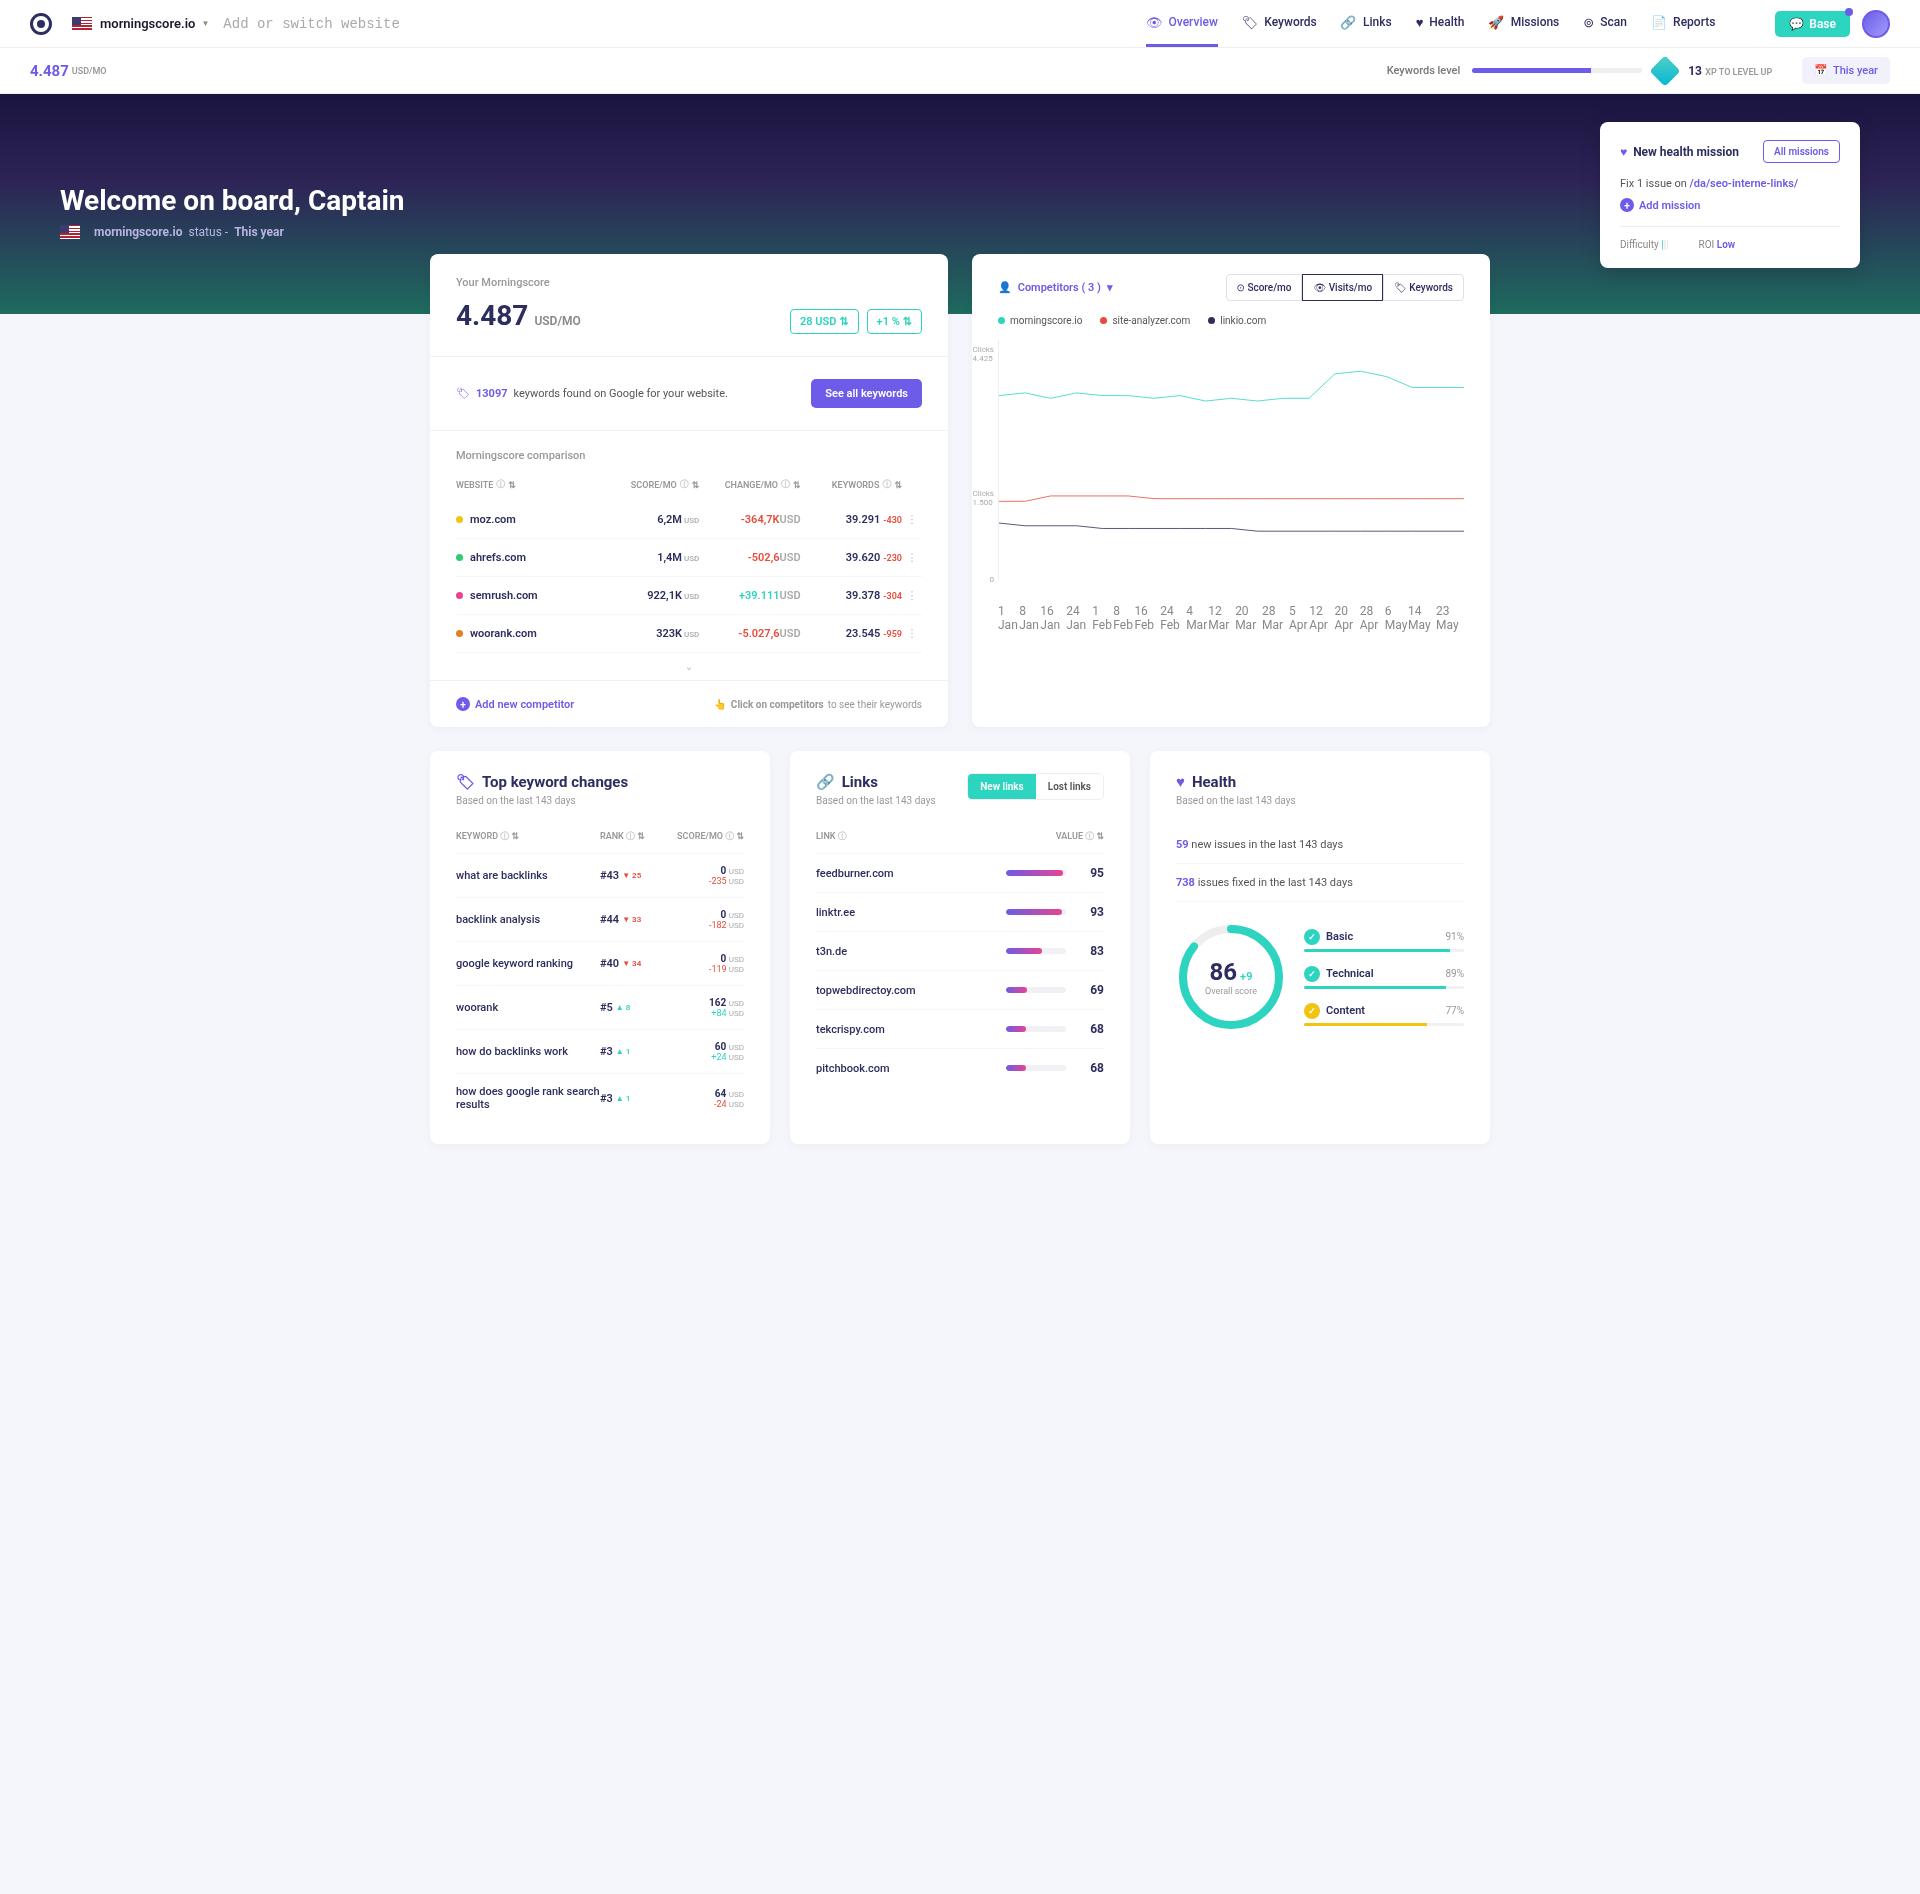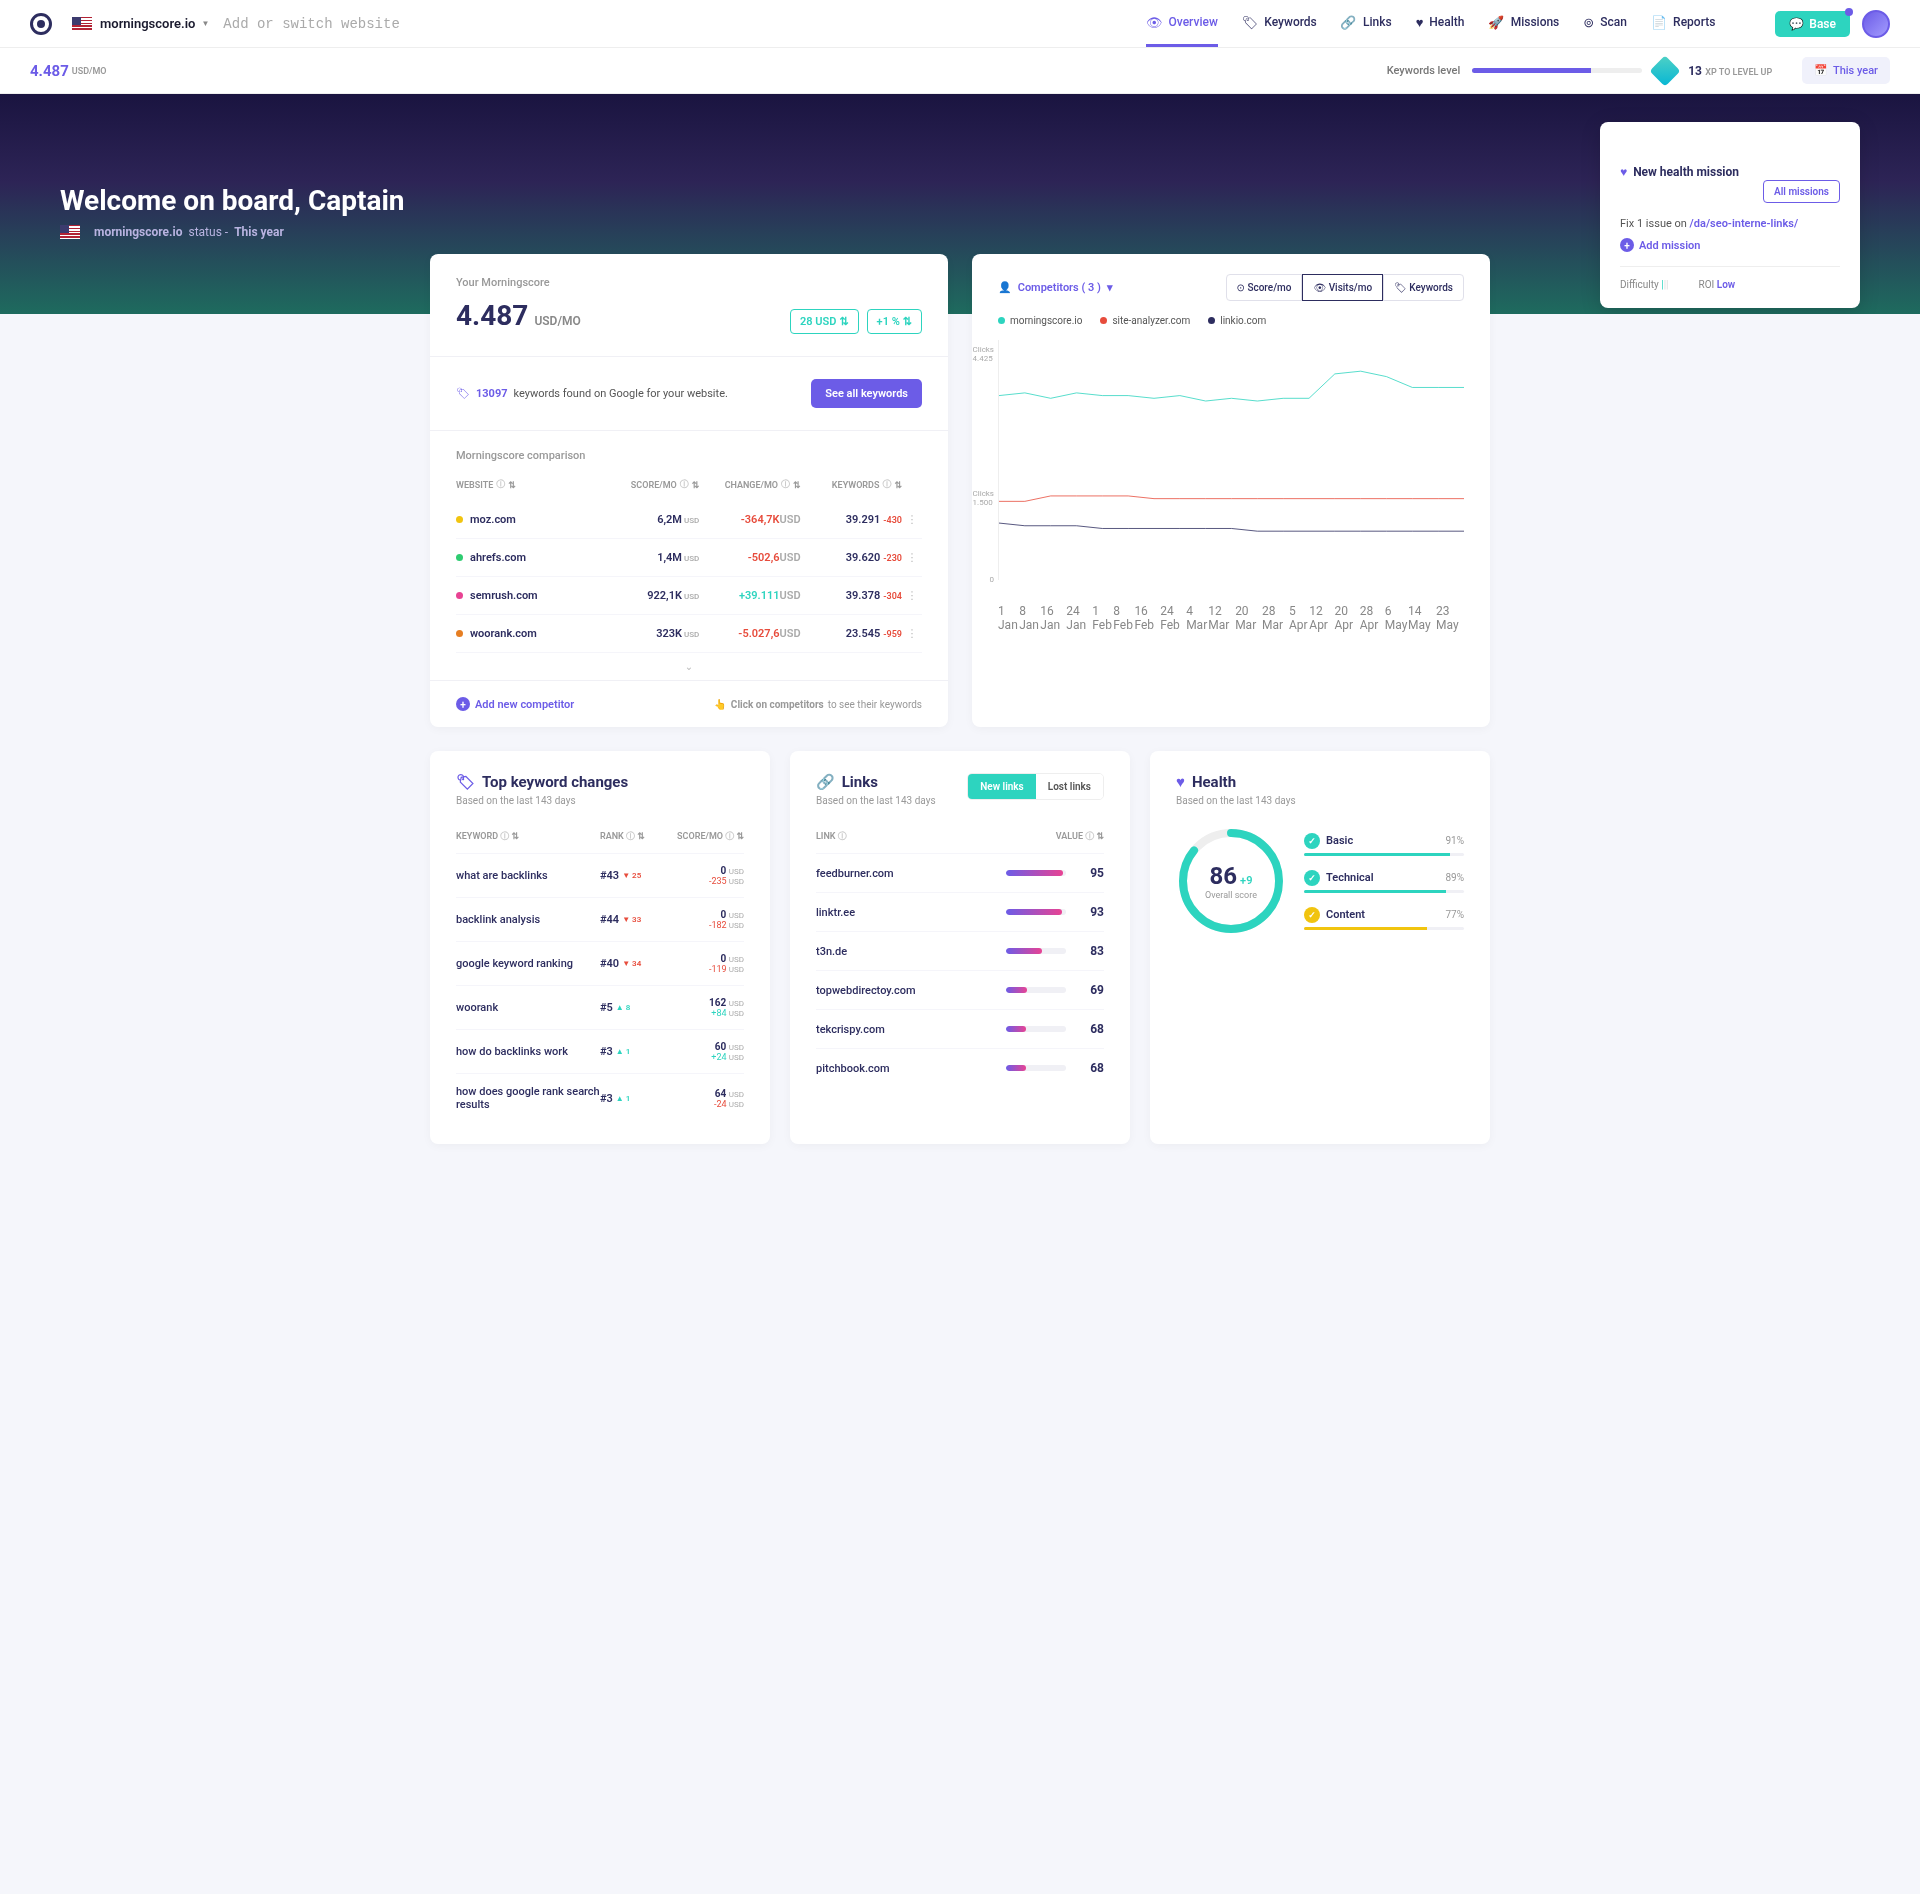--- a/index.html
+++ b/index.html
@@ -30,21 +30,21 @@
 .xpcube { width: 22px; height: 22px; background: linear-gradient(135deg, #4fd1c5, #06b6d4); border-radius: 4px; transform: rotate(45deg); }
 .xptxt { font-size: 12px; font-weight: 700; color: #2d2d5f; }
 .xpsub { font-size: 9px; color: #999; font-weight: 600; }
 .yearfilter { background: #f0f1fb; padding: 7px 12px; border-radius: 5px; font-size: 11px; color: #6c5ce7; font-weight: 500; margin-left: 30px; display: flex; align-items: center; gap: 5px; }
 .hero { background: linear-gradient(180deg, #1a1440 0%, #2d2456 40%, #1e6b5e 100%); height: 220px; position: relative; overflow: hidden; padding: 40px 60px; }
 .hero h1 { color: #fff; font-size: 28px; font-weight: 700; margin-top: 50px; }
 .hero-sub { color: #b8b3e0; font-size: 12px; margin-top: 8px; display: flex; align-items: center; gap: 6px; }
 .missioncard { position: absolute; right: 60px; top: 28px; background: #fff; border-radius: 8px; padding: 18px 20px; width: 260px; box-shadow: 0 4px 20px rgba(0,0,0,0.15); }
 .mchead { display: flex; justify-content: space-between; align-items: center; margin-bottom: 14px; }
 .mctitle { font-size: 12px; font-weight: 700; color: #2d2d5f; display: flex; align-items: center; gap: 6px; }
-.mcbtn { border: 1px solid #6c5ce7; color: #6c5ce7; padding: 5px 10px; border-radius: 4px; font-size: 10px; font-weight: 600; margin-top: 40px; }
+.mcbtn { border: 1px solid #6c5ce7; color: #6c5ce7; padding: 5px 10px; border-radius: 4px; font-size: 10px; font-weight: 600; }
 .mctxt { font-size: 11px; color: #555; }
 .mclink { color: #6c5ce7; font-weight: 600; }
 .addmiss { color: #6c5ce7; font-size: 11px; font-weight: 600; margin-top: 8px; display: flex; align-items: center; gap: 5px; }
 .mcfoot { display: flex; gap: 30px; margin-top: 14px; padding-top: 12px; border-top: 1px solid #eee; font-size: 10px; color: #888; }
 .mcroi { color: #6c5ce7; font-weight: 600; }
 .main { max-width: 1060px; margin: -60px auto 0; padding: 0 0 40px; position: relative; }
 .card { background: #fff; border-radius: 8px; padding: 22px 26px; box-shadow: 0 2px 10px rgba(0,0,0,0.04); }
 .toprow { display: grid; grid-template-columns: 1fr 1fr; gap: 24px; }
 .toprow .card { padding: 0; }
 .msection { padding: 22px 26px; border-bottom: 1px solid #f0f0f5; }
@@ -440,20 +440,24 @@
           </div>
       </div>
     </div>
 
     <div class="card">
       <div class="secttitle">
           <span style="color:#6c5ce7">♥</span> 
           <span>Health</span>
         </div>
       <div class="sectsub">Based on the last 143 days</div>
+      <div class="healthstats">
+        <div class="hstat"><b>59</b> <span>new issues in the last 143 days</span></div>
+        <div class="hstat"><b>738</b> <span>issues fixed in the last 143 days</span></div>
+      </div>
       <div class="gauge-row">
         <div class="gauge">
           <svg width="110" height="110">
               <circle cx="55" cy="55" r="48" fill="none" stroke="#eee" stroke-width="8"></circle>
               <circle cx="55" cy="55" r="48" fill="none" stroke="#2dd4bf" stroke-width="8" stroke-dasharray="259 302" stroke-linecap="round"></circle>
             </svg>
           <div class="gcenter">
             <div class="gval">
                 <span>86</span>
                 <span class="gdelta">+9</span>

